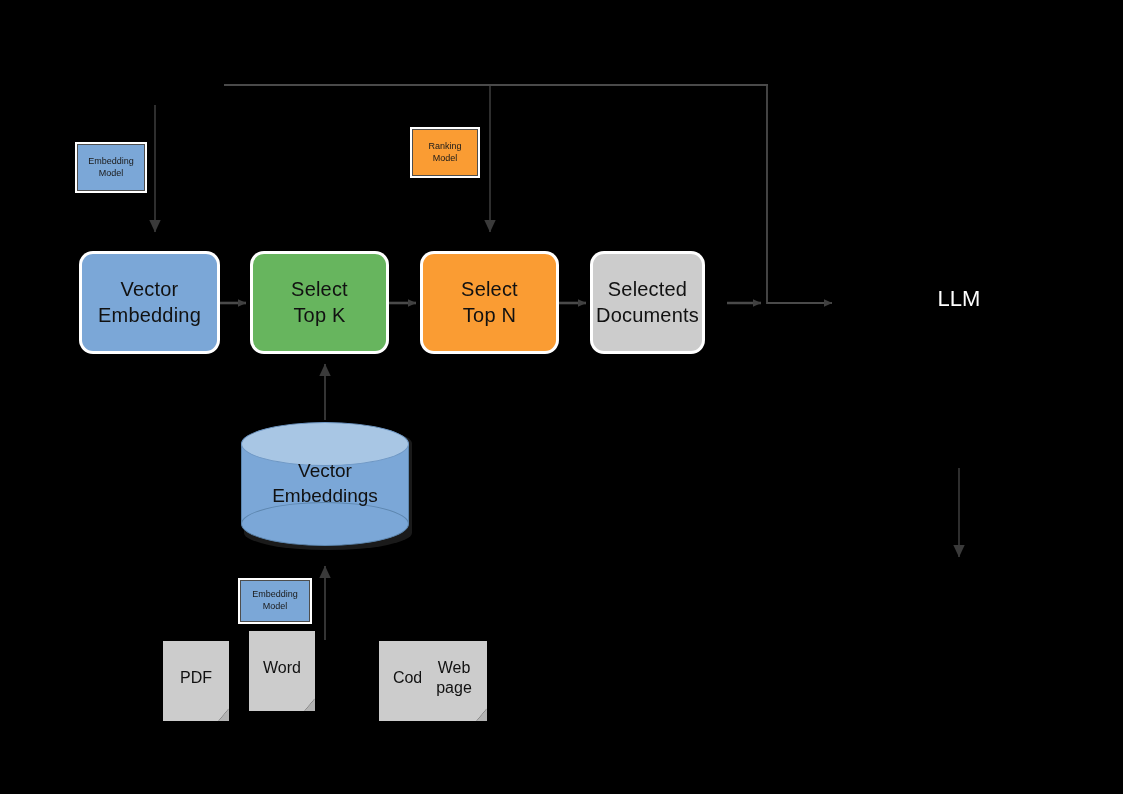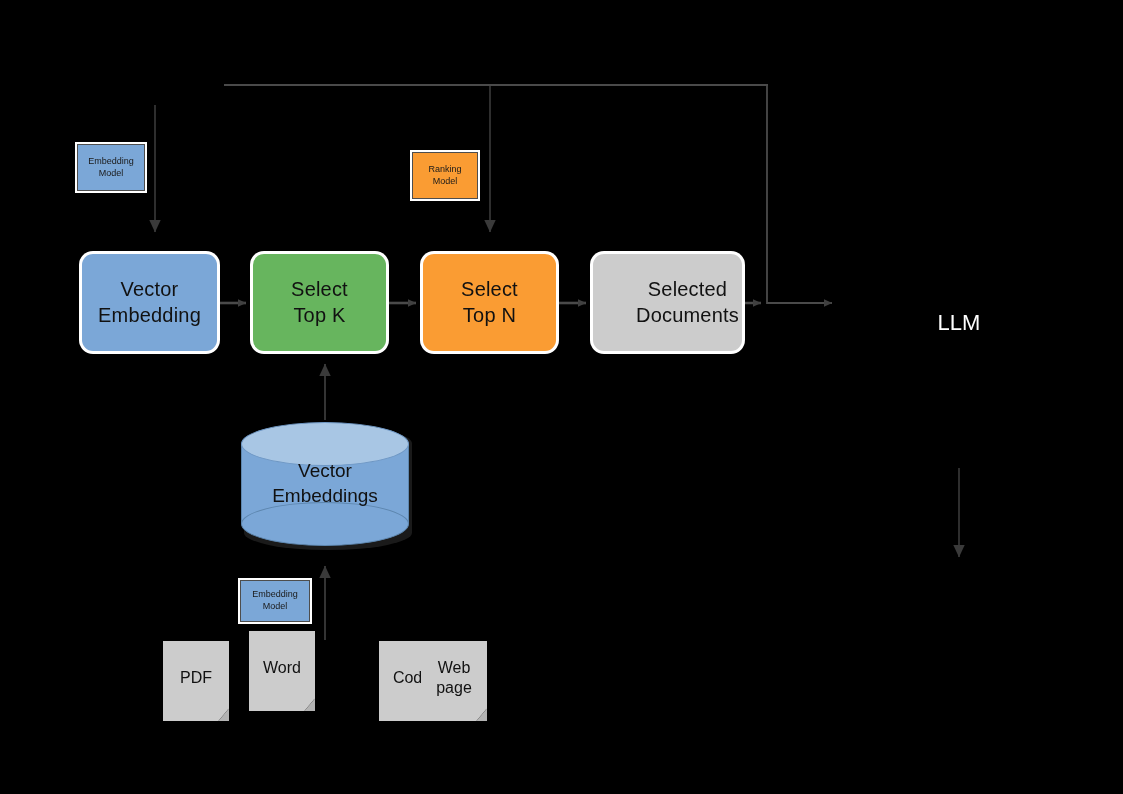--- a/index.html
+++ b/index.html
@@ -200,21 +200,21 @@
     <g>
       <path d="M959,468 L959,557" stroke="#3a3a3a" stroke-width="1.6" fill="none" marker-end="url(#ah-big)"></path>
     </g>
   </svg>
 
   <div class="chip" style="left:77px; top:144px; width:66px; height:45px; background:#7ba7d7;">
     <span class="lbl">Embedding
 Model</span>
   </div>
 
-  <div class="chip" style="left:412px; top:152px; width:64px; height:45px; background:#fa9c33;">
+  <div class="chip" style="left:412px; top:129px; width:64px; height:45px; background:#fa9c33;">
     <span class="lbl">Ranking
 Model</span>
   </div>
 
   <div class="chip" style="left:240px; top:580px; width:68px; height:40px; background:#7ba7d7;">
     <span class="lbl">Embedding
 Model</span>
   </div>
 
   <div class="proc" style="left:82px; top:254px; width:135px; height:97px; background:#7ba7d7;">
@@ -225,26 +225,26 @@
   <div class="proc" style="left:253px; top:254px; width:133px; height:97px; background:#67b55e;">
     <span class="lbl">Select
 Top K</span>
   </div>
 
   <div class="proc" style="left:423px; top:254px; width:133px; height:97px; background:#fa9c33;">
     <span class="lbl">Select
 Top N</span>
   </div>
 
-  <div class="proc" style="left:593px; top:254px; width:109px; height:97px; background:#cccccc;padding-left:40px;">
+  <div class="proc" style="left:593px; top:254px; width:109px; height:97px; background:#cccccc;">
     <span class="lbl">Selected
 Documents</span>
   </div>
 
-  <div class="plain-text" style="left:889px; top:286px; width:140px;margin-top:24px;">
+  <div class="plain-text" style="left:889px; top:286px; width:140px;">
     <span>LLM</span>
   </div>
 
   <div class="cyl" style="left:241px; top:422px; width:168px; height:124px;">
     <div class="shadow"></div>
     <div class="body"></div>
     <div class="bottom"></div>
     <div class="top"></div>
     <div class="cyl-label">Vector
 Embeddings</div>

